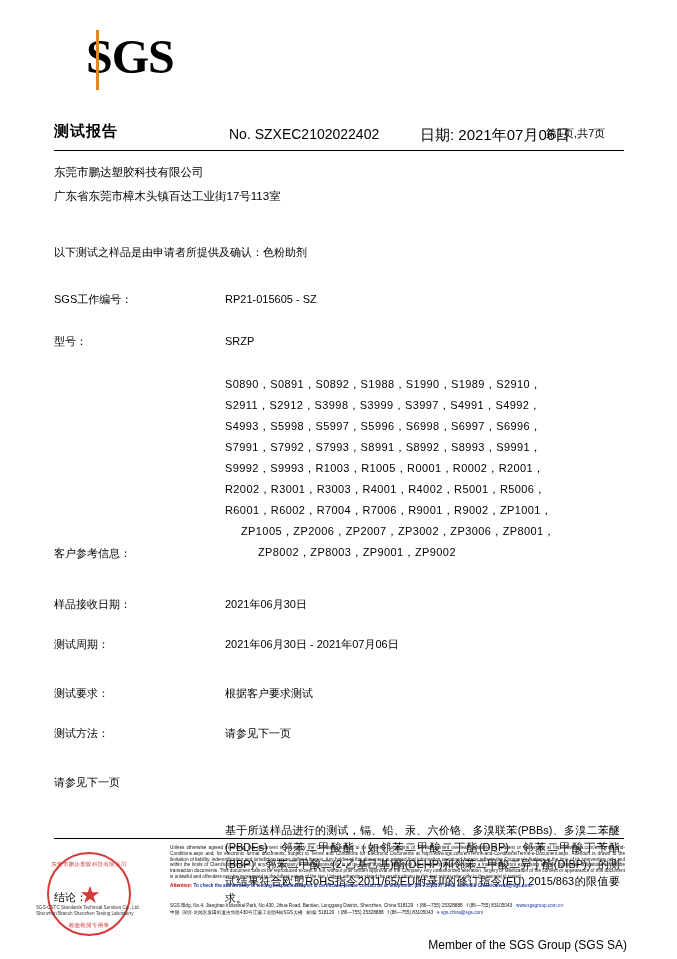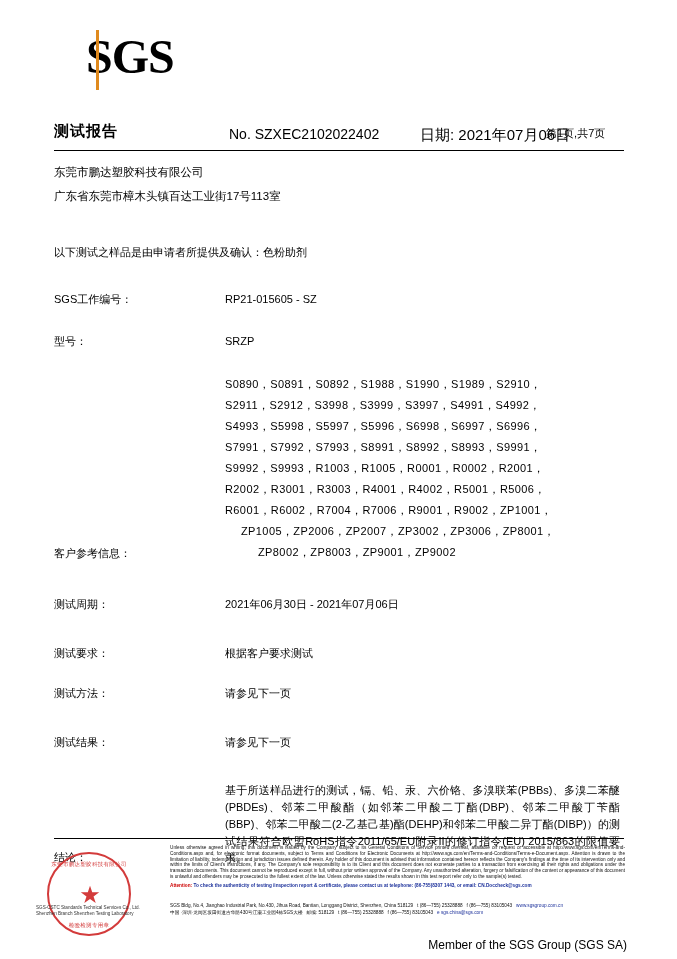--- a/index.html
+++ b/index.html
@@ -281,20 +281,24 @@
         <div class="ref-line">S9992，S9993，R1003，R1005，R0001，R0002，R2001，</div>
         <div class="ref-line">R2002，R3001，R3003，R4001，R4002，R5001，R5006，</div>
         <div class="ref-line">R6001，R6002，R7004，R7006，R9001，R9002，ZP1001，</div>
         <div class="ref-line indent">ZP1005，ZP2006，ZP2007，ZP3002，ZP3006，ZP8001，</div>
         <div class="ref-line indent2">ZP8002，ZP8003，ZP9001，ZP9002</div>
       </div>
     </div>
 
     <div class="spacer-sm"></div>
 
+    <div class="row tight">
+      <div class="lbl">样品接收日期：</div>
+      <div class="val">2021年06月30日</div>
+    </div>
 
     <div class="row tight">
       <div class="lbl">测试周期：</div>
       <div class="val">2021年06月30日 - 2021年07月06日</div>
     </div>
 
     <div class="spacer-sm"></div>
 
     <div class="row tight">
       <div class="lbl">测试要求：</div>
@@ -302,21 +306,20 @@
     </div>
 
     <div class="row tight">
       <div class="lbl">测试方法：</div>
       <div class="val">请参见下一页</div>
     </div>
 
     <div class="spacer-sm"></div>
 
     <div class="row tight">
-      <div class="lbl">测试结果：</div>
       <div class="val">请参见下一页</div>
     </div>
 
     <div class="spacer-sm"></div>
 
     <div class="row concl">
       <div class="lbl">结论：</div>
       <div class="val">基于所送样品进行的测试，镉、铅、汞、六价铬、多溴联苯(PBBs)、多溴二苯醚(PBDEs)、邻苯二甲酸酯（如邻苯二甲酸二丁酯(DBP)、邻苯二甲酸丁苄酯(BBP)、邻苯二甲酸二(2-乙基己基)酯(DEHP)和邻苯二甲酸二异丁酯(DIBP)）的测试结果符合欧盟RoHS指令2011/65/EU附录II的修订指令(EU) 2015/863的限值要求。</div>
     </div>
 

